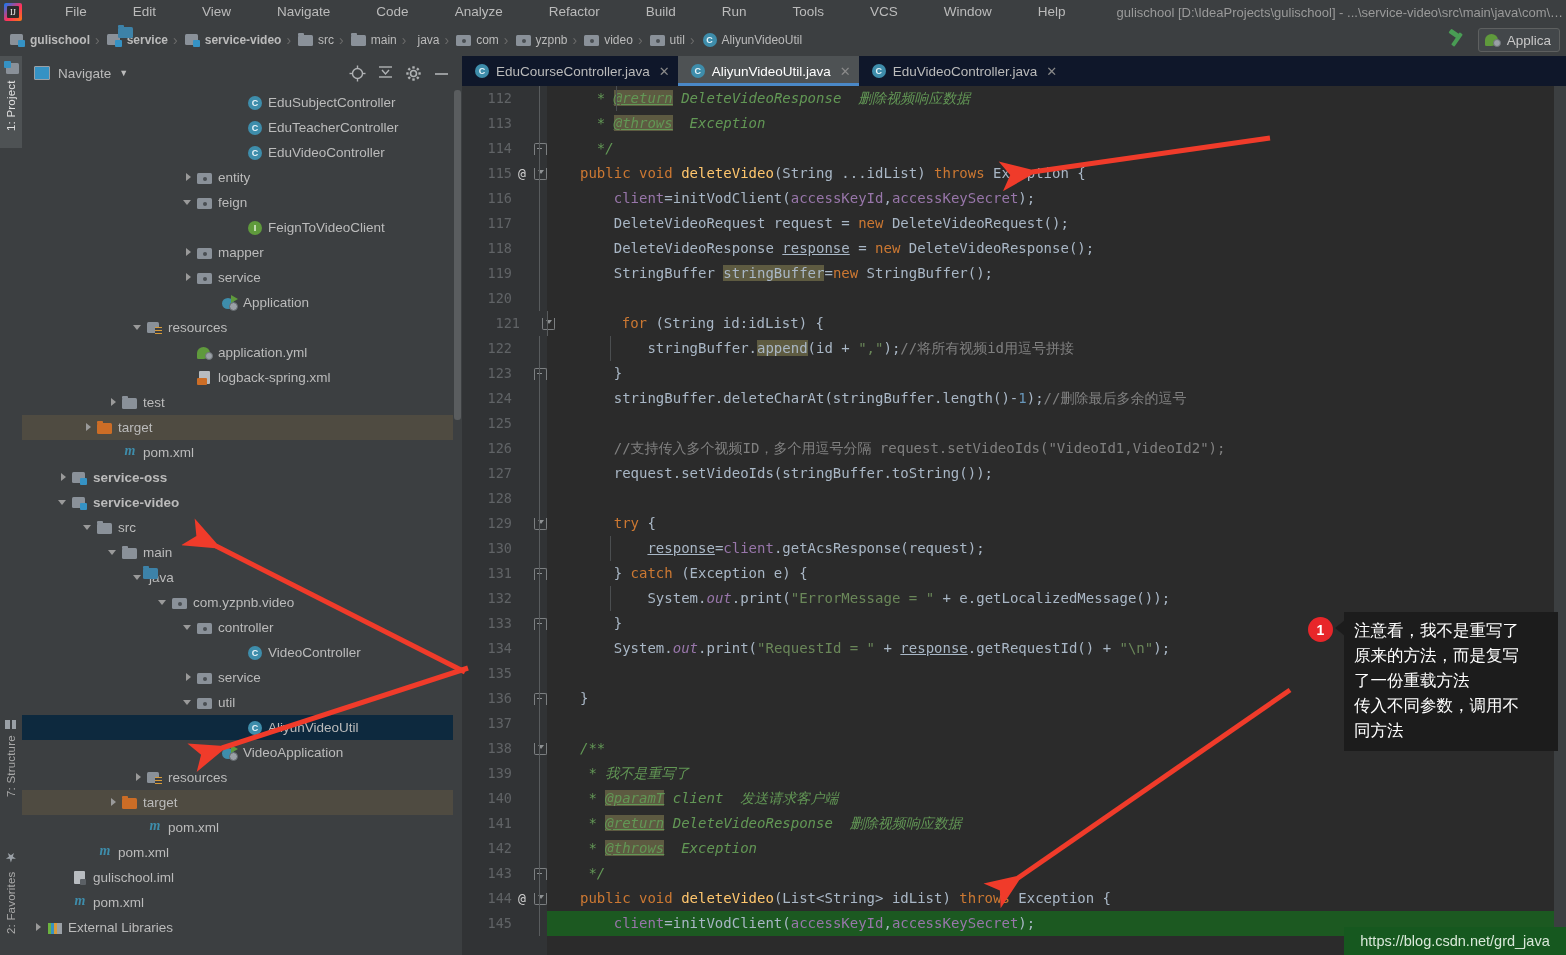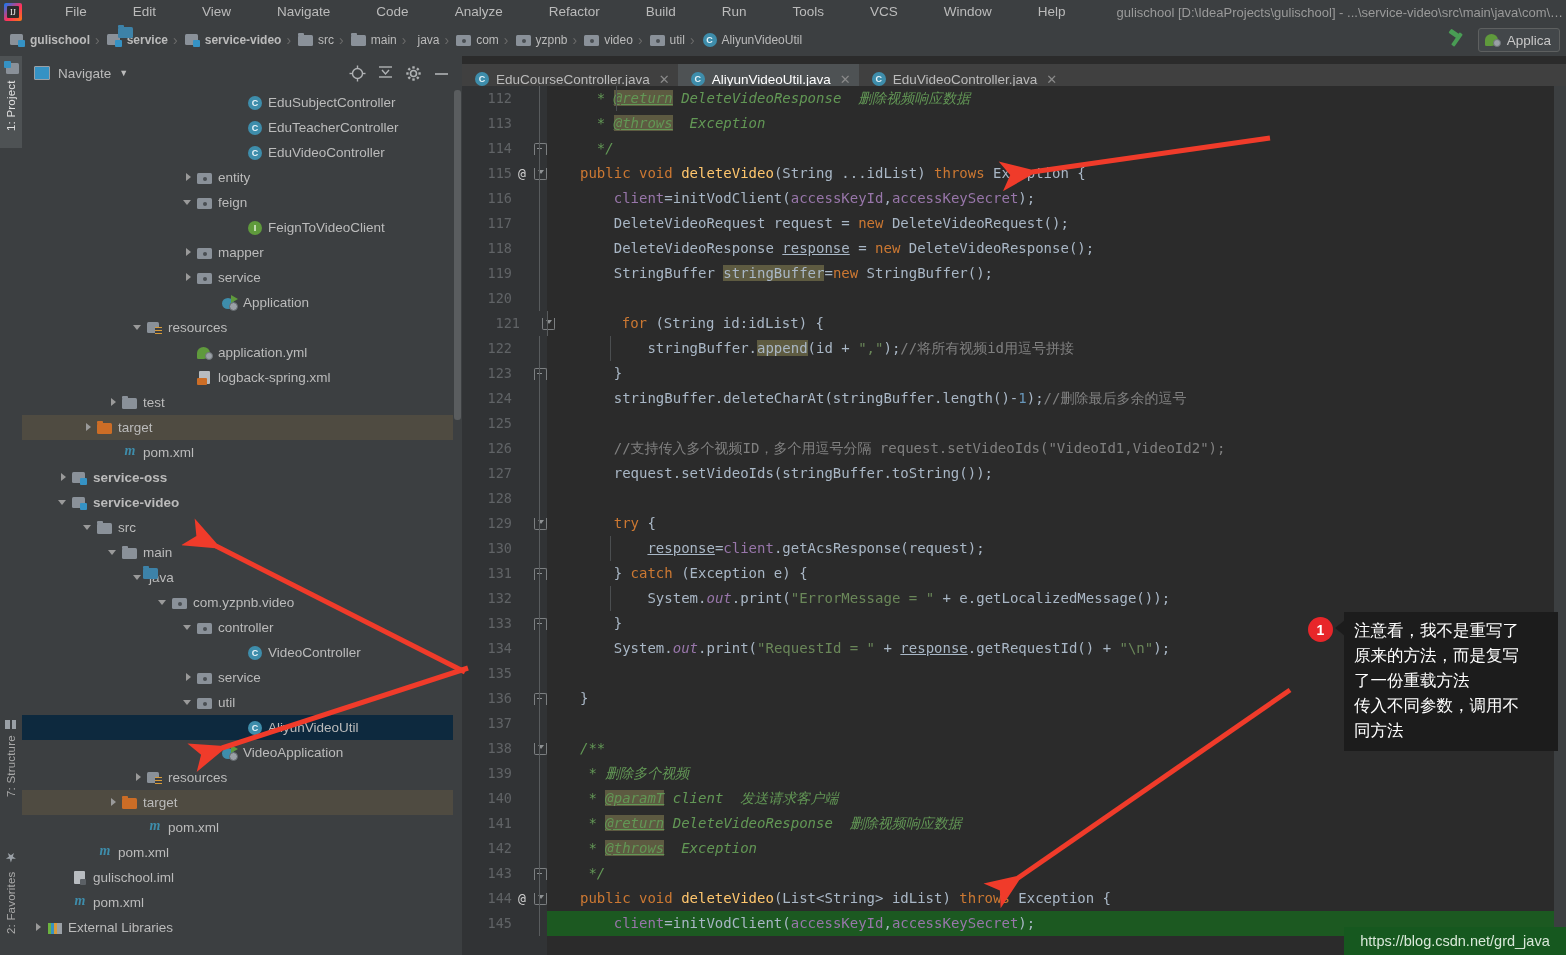--- a/index.html
+++ b/index.html
@@ -137,21 +137,21 @@
   
   .ic.yml::before{content:"";position:absolute;left:0px;top:2px;width:13px;height:12px;border-radius:50% 50% 50% 10%;background:#5f9a3c;}
   .ic.yml::after{content:"";position:absolute;left:8px;top:7px;width:8px;height:8px;border-radius:50%;
     background:#9aa0a6;border:1.5px solid #6f7478;box-sizing:border-box;}
 
   .tree-scroll{position:absolute;right:0;top:0;width:9px;height:865px;background:#3c3f41;}
   .tree-scroll .thumb{position:absolute;right:1px;top:0px;width:7px;height:330px;background:#5a5d5f;border-radius:3px;}
 
   
   .editor{position:absolute;left:462px;top:56px;width:1104px;height:899px;background:#2b2b2b;}
-  .tabbar{height:30px;background:#404040;display:flex;align-items:stretch;white-space:nowrap;margin-top:8px;}
+  .tabbar{height:30px;background:#0f172a;display:flex;align-items:stretch;white-space:nowrap;}
   .etab{display:flex;align-items:center;padding:0 8px 0 12px;height:30px;
      font-size:13.5px;color:#bbbbbb;position:relative;cursor:default;}
   .etab.active{background:#4e5254;color:#ffffff;}
   .etab.active::after{content:"";position:absolute;left:0;bottom:0;width:100%;height:3px;background:#4a88c7;}
   .etab .ic{margin-right:6px;}
   .etab .x{margin-left:9px;color:#8a8a8a;font-size:13px;}
 
   .codearea{position:absolute;left:0;top:30px;width:1104px;height:869px;background:#2b2b2b;overflow:hidden;}
   .codeline{position:relative;height:25px;line-height:25px;white-space:pre;
      font-family:"DejaVu Sans Mono","Liberation Mono",monospace;font-size:14px;}
@@ -621,21 +621,21 @@
           <div class="codeline" style="top: 425px; position: absolute; left: 0px; width: 1104px;"><span class="gut">129</span><span class="fold start"></span><span class="foldline"></span><span class="src">    <span class="kw">try </span><span class="plain">{</span></span></div>
           <div class="codeline" style="top: 450px; position: absolute; left: 0px; width: 1104px;"><span class="gut">130</span><span class="foldline"></span><span class="src"><span class="indentguide" style="left:30px"></span>        <span class="ulv">response</span><span class="plain">=</span><span class="fld">client</span><span class="plain">.getAcsResponse(request);</span></span></div>
           <div class="codeline" style="top: 475px; position: absolute; left: 0px; width: 1104px;"><span class="gut">131</span><span class="fold end"></span><span class="foldline"></span><span class="src">    <span class="plain">} </span><span class="kw">catch </span><span class="plain">(Exception e) {</span></span></div>
           <div class="codeline" style="top: 500px; position: absolute; left: 0px; width: 1104px;"><span class="gut">132</span><span class="foldline"></span><span class="src"><span class="indentguide" style="left:30px"></span>        <span class="plain">System.</span><span class="sfld">out</span><span class="plain">.print(</span><span class="str">"ErrorMessage = "</span><span class="plain"> + e.getLocalizedMessage());</span></span></div>
           <div class="codeline" style="top: 525px; position: absolute; left: 0px; width: 1104px;"><span class="gut">133</span><span class="fold end"></span><span class="foldline"></span><span class="src">    <span class="plain">}</span></span></div>
           <div class="codeline" style="top: 550px; position: absolute; left: 0px; width: 1104px;"><span class="gut">134</span><span class="foldline"></span><span class="src">    <span class="plain">System.</span><span class="sfld">out</span><span class="plain">.print(</span><span class="str">"RequestId = "</span><span class="plain"> + </span><span class="ulv">response</span><span class="plain">.getRequestId() + </span><span class="str">"\n"</span><span class="plain">);</span></span></div>
           <div class="codeline" style="top: 575px; position: absolute; left: 0px; width: 1104px;"><span class="gut">135</span><span class="foldline"></span><span class="src"></span></div>
           <div class="codeline" style="top: 600px; position: absolute; left: 0px; width: 1104px;"><span class="gut">136</span><span class="fold end"></span><span class="foldline"></span><span class="src"><span class="plain">}</span></span></div>
           <div class="codeline" style="top: 625px; position: absolute; left: 0px; width: 1104px;"><span class="gut">137</span><span class="foldline"></span><span class="src"></span></div>
           <div class="codeline" style="top: 650px; position: absolute; left: 0px; width: 1104px;"><span class="gut">138</span><span class="fold start"></span><span class="foldline"></span><span class="src"><span class="jdoc">/**</span></span></div>
-          <div class="codeline" style="top: 675px; position: absolute; left: 0px; width: 1104px;"><span class="gut">139</span><span class="foldline"></span><span class="src"> <span class="jdoc">* 删除多个视频</span></span></div>
+          <div class="codeline" style="top: 675px; position: absolute; left: 0px; width: 1104px;"><span class="gut">139</span><span class="foldline"></span><span class="src"> <span class="jdoc">* 我不是重写了</span></span></div>
           <div class="codeline" style="top: 700px; position: absolute; left: 0px; width: 1104px;"><span class="gut">140</span><span class="foldline"></span><span class="src"> <span class="jdoc">* </span><span class="jtag">@paramT</span><span class="jdoc"> client  发送请求客户端</span></span></div>
           <div class="codeline" style="top: 725px; position: absolute; left: 0px; width: 1104px;"><span class="gut">141</span><span class="foldline"></span><span class="src"> <span class="jdoc">* </span><span class="jtag">@return</span><span class="jdoc"> DeleteVideoResponse  删除视频响应数据</span></span></div>
           <div class="codeline" style="top: 750px; position: absolute; left: 0px; width: 1104px;"><span class="gut">142</span><span class="foldline"></span><span class="src"> <span class="jdoc">* </span><span class="jtag">@throws</span><span class="jdoc">  Exception</span></span></div>
           <div class="codeline" style="top: 775px; position: absolute; left: 0px; width: 1104px;"><span class="gut">143</span><span class="fold end"></span><span class="foldline"></span><span class="src"> <span class="jdoc">*/</span></span></div>
           <div class="codeline" style="top: 800px; position: absolute; left: 0px; width: 1104px;"><span class="gut">144</span><span class="at">@</span><span class="fold start"></span><span class="foldline"></span><span class="src"><span class="kw">public void </span><span class="fn">deleteVideo</span><span class="plain">(List&lt;String&gt; idList) </span><span class="kw">throws </span><span class="plain">Exception {</span></span></div>
           <div class="codeline" style="top: 825px; position: absolute; left: 0px; width: 1104px;"><div class="greenband"></div><span class="gut">145</span><span class="foldline"></span><span class="src">    <span class="fld">client</span><span class="plain">=initVodClient(</span><span class="fld">accessKeyId</span><span class="plain">,</span><span class="fld">accessKeySecret</span><span class="plain">);</span></span></div>
         </div>
     </div>
     <div class="scrollmark"></div>
   </div>

